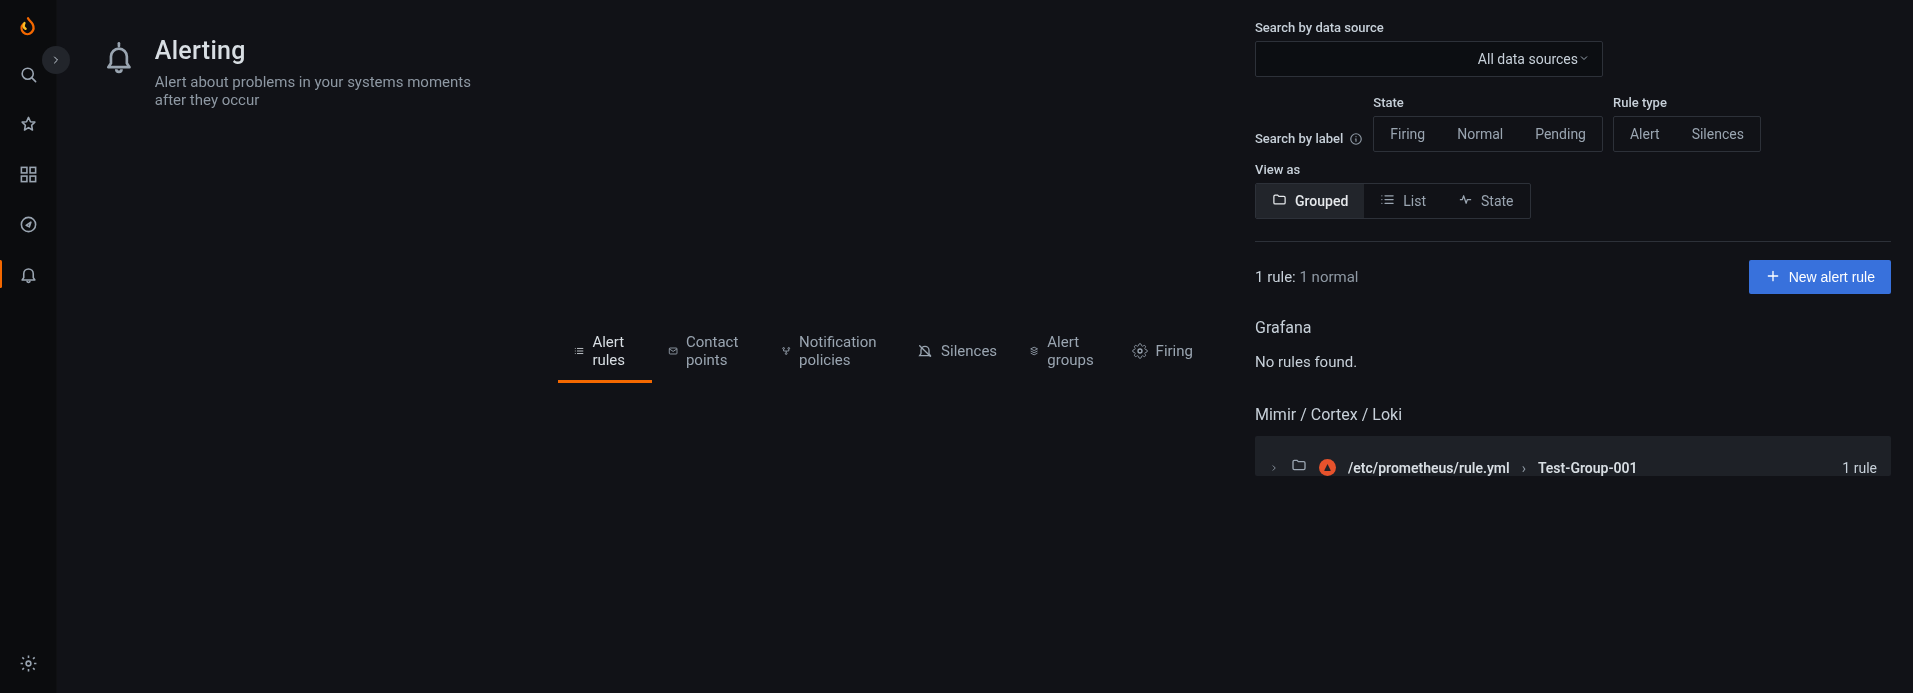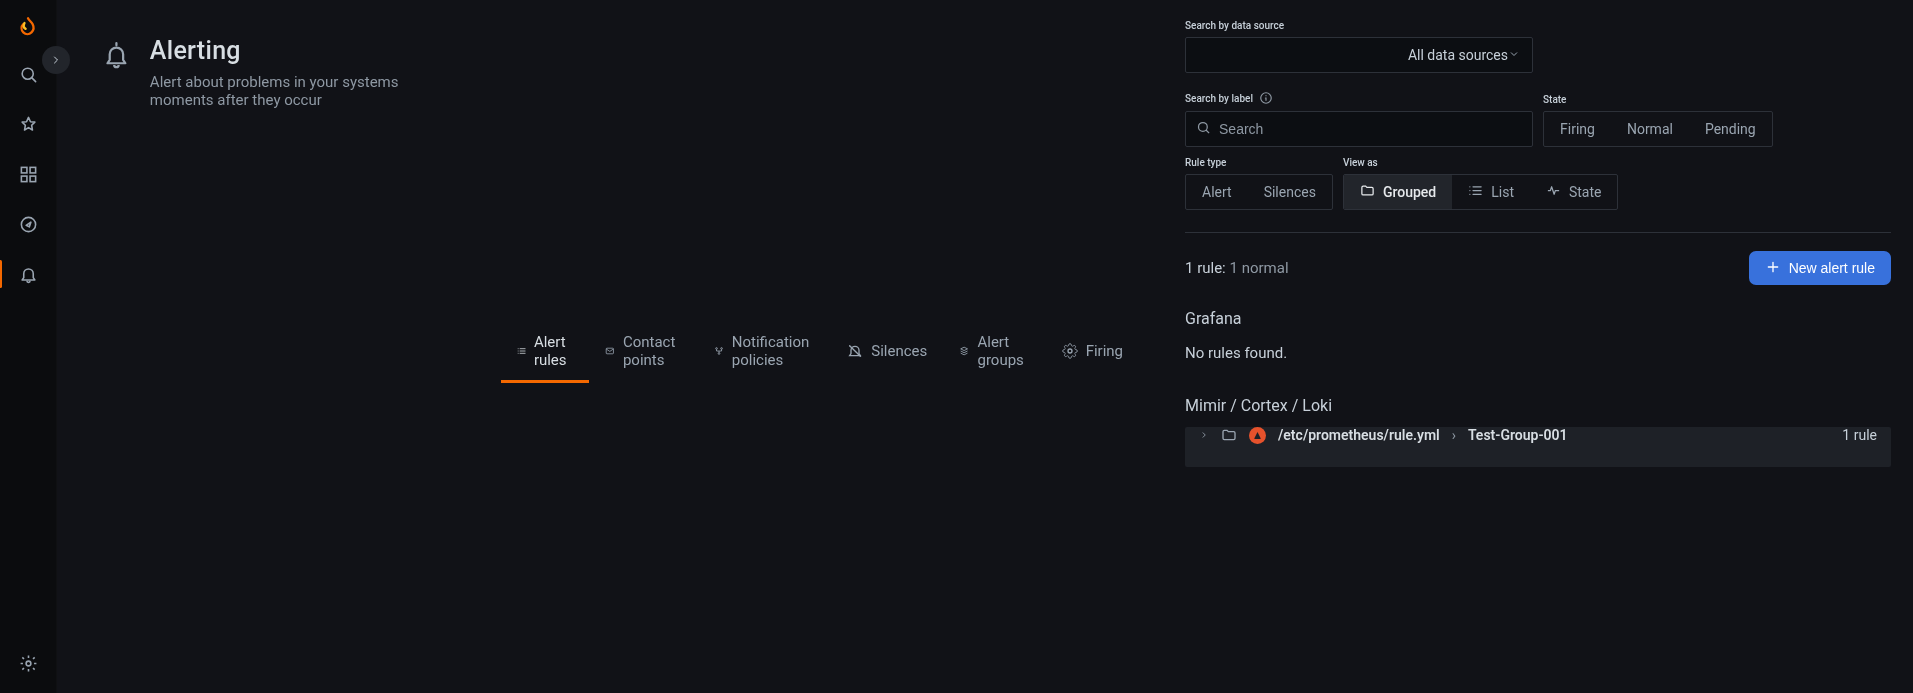--- a/index.html
+++ b/index.html
@@ -26,21 +26,21 @@
   
   .tabs { display:flex; align-items:center; padding: 14px 0 0 46px; border-bottom:1px solid rgba(255,255,255,0); gap: 0; position: relative; }
   .tab { display:flex; align-items:center; gap:8px; padding: 10px 16px 14px; color:#9aa5b1; cursor:pointer; font-size:15px; }
   .tab.active { color:#d8dee3; position:relative; }
   .tab.active::after { content:""; position:absolute; left:0; right:0; bottom:0; height:3px; background:#f46800; }
   .tab svg { width:16px; height:16px; }
 
   
   .panel { background:#111217; margin: 0 0 0 24px; padding: 20px 22px; }
 
-  .fld-label { font-size:10px; font-weight:500; color:#c7d0d9; margin-bottom:6px; display:flex; align-items:center; gap:6px; }
+  .fld-label { font-size:13px; font-weight:500; color:#c7d0d9; margin-bottom:6px; display:flex; align-items:center; gap:6px; }
   .select { width:348px; height:36px; background:#0c0e12; border:1px solid #2d3139; border-radius:2px; display:flex; align-items:center; justify-content:flex-end; padding:0 12px; color:#c7d0d9; cursor:pointer; }
   .select svg { width:12px; height:12px; color:#9aa5b1; }
 
   .row2 { display:flex; align-items:flex-end; gap:10px; margin-top:18px; flex-wrap:wrap; }
   .group { display:flex; flex-direction:column; }
 
   .search-wrap { width:348px; height:36px; background:#0c0e12; border:1px solid #2d3139; border-radius:2px; display:flex; align-items:center; padding:0 10px; gap:8px; }
   .search-wrap input { flex:1; background:transparent; border:none; outline:none; color:#c7d0d9; font-size:14px; }
   .search-wrap input::placeholder { color:#8e98a3; }
   .search-wrap svg { width:15px; height:15px; color:#8e98a3; }
@@ -48,27 +48,27 @@
   .seg { display:flex; border:1px solid #2d3139; border-radius:2px; overflow:hidden; }
   .seg .opt { height:34px; padding:0 16px; display:flex; align-items:center; gap:8px; color:#9aa5b1; cursor:pointer; font-size:14px; }
   .seg .opt.active { background:#22252b; color:#e6e9ec; font-weight:500; }
   .seg .opt svg { width:15px; height:15px; }
 
   .divider { height:1px; background:#2d3139; margin:22px 0 18px; }
 
   .summary-row { display:flex; align-items:center; justify-content:space-between; }
   .summary { font-size:15px; color:#c7d0d9; }
   .summary .muted { color:#8e98a3; }
-  .new-btn { height:34px; padding:0 16px; background:#3871dc; color:#fff; border:none; border-radius:7px; display:flex; align-items:center; gap:8px; font-size:14px; cursor:pointer; font-weight:500; }
+  .new-btn { height:34px; padding:0 16px; background:#3871dc; color:#fff; border:none; border-radius:2px; display:flex; align-items:center; gap:8px; font-size:14px; cursor:pointer; font-weight:500; }
   .new-btn svg { width:16px; height:16px; }
 
   .sect-title { font-size:16px; color:#c7d0d9; margin-top:24px; }
   .sect-empty { font-size:15px; color:#c7d0d9; margin-top:16px; }
 
-  .rule-group { margin-top:12px; background:#1e2127; height:40px; border-radius:2px; display:flex; align-items:flex-start; padding:0 14px; gap:12px; cursor:pointer; }
+  .rule-group { margin-top:12px; background:#1e2127; height:40px; border-radius:2px; display:flex; align-items:flex-end; padding:0 14px; gap:12px; cursor:pointer; }
   .rule-group .chev { width:10px; height:10px; color:#9aa5b1; }
   .rule-group .fold { width:16px; height:16px; color:#9aa5b1; }
   .ds-dot { width:17px; height:17px; border-radius:50%; background:#e6522c; display:flex; align-items:center; justify-content:center; }
   .ds-dot::after{ content:""; width:7px; height:7px; background:#1e2127; border-radius:1px; transform:rotate(0deg); clip-path: polygon(50% 0, 100% 100%, 0 100%);} 
   .rule-group .path { color:#d8dee3; font-weight:600; font-size:14px; }
   .rule-group .sep { color:#8e98a3; }
   .rule-group .count { margin-left:auto; color:#c7d0d9; }
 
   .info-ic { width:14px; height:14px; color:#8e98a3; }
 </style>
@@ -201,27 +201,20 @@
       </div>
 
       <div class="row2">
         <div class="group">
           <div class="fld-label">
             <span>Search by label</span>
             <svg class="info-ic" viewBox="0 0 24 24" fill="none">
                 <circle cx="12" cy="12" r="9" stroke="currentColor" stroke-width="2"></circle>
                 <path d="M12 8h.01M11 12h1v4" stroke="currentColor" stroke-width="2" stroke-linecap="round"></path>
               </svg>
-          </div>
-          <div class="search-wrap">
-            <span><svg viewBox="0 0 24 24" fill="none">
-                  <circle cx="11" cy="11" r="7" stroke="currentColor" stroke-width="2"></circle>
-                  <path d="M21 21l-5-5" stroke="currentColor" stroke-width="2"></path>
-                </svg></span>
-            <input type="text" placeholder="Search" style="">
           </div>
         </div>
 
         <div class="group">
           <div class="fld-label">State</div>
           <div class="seg">
             <div class="opt">
                 <span>Firing</span>
               </div>
             <div class="opt">

